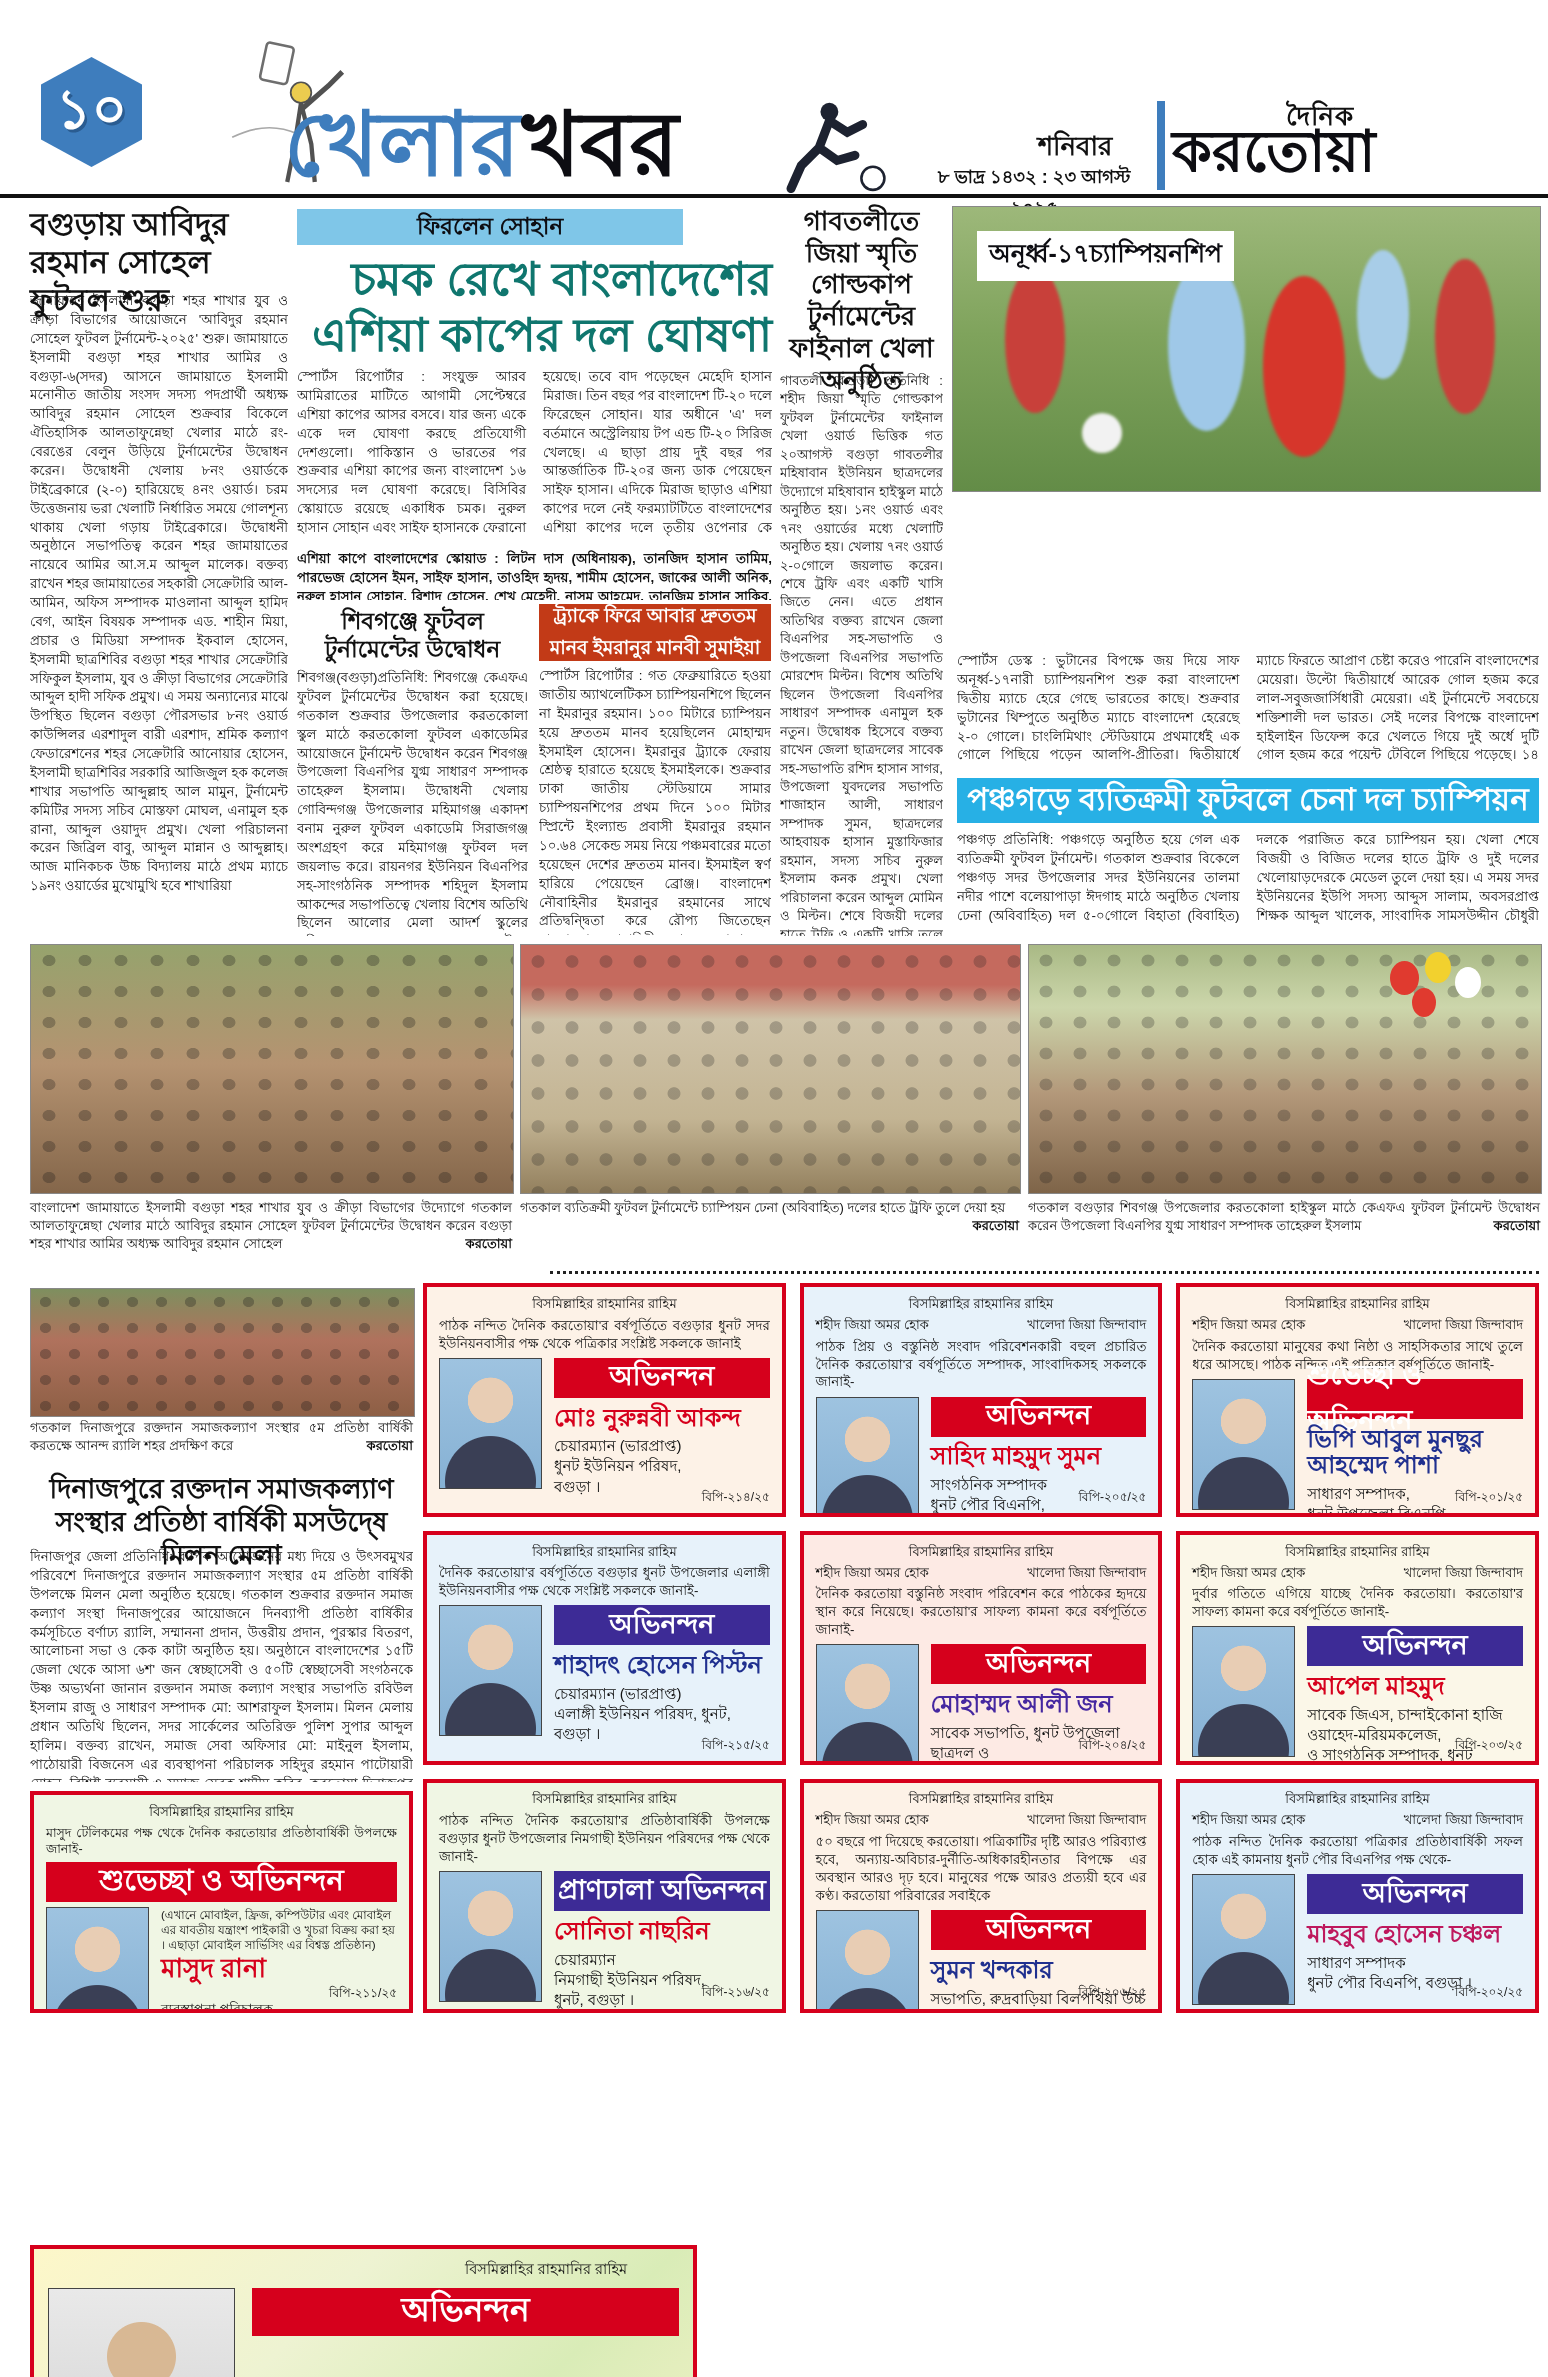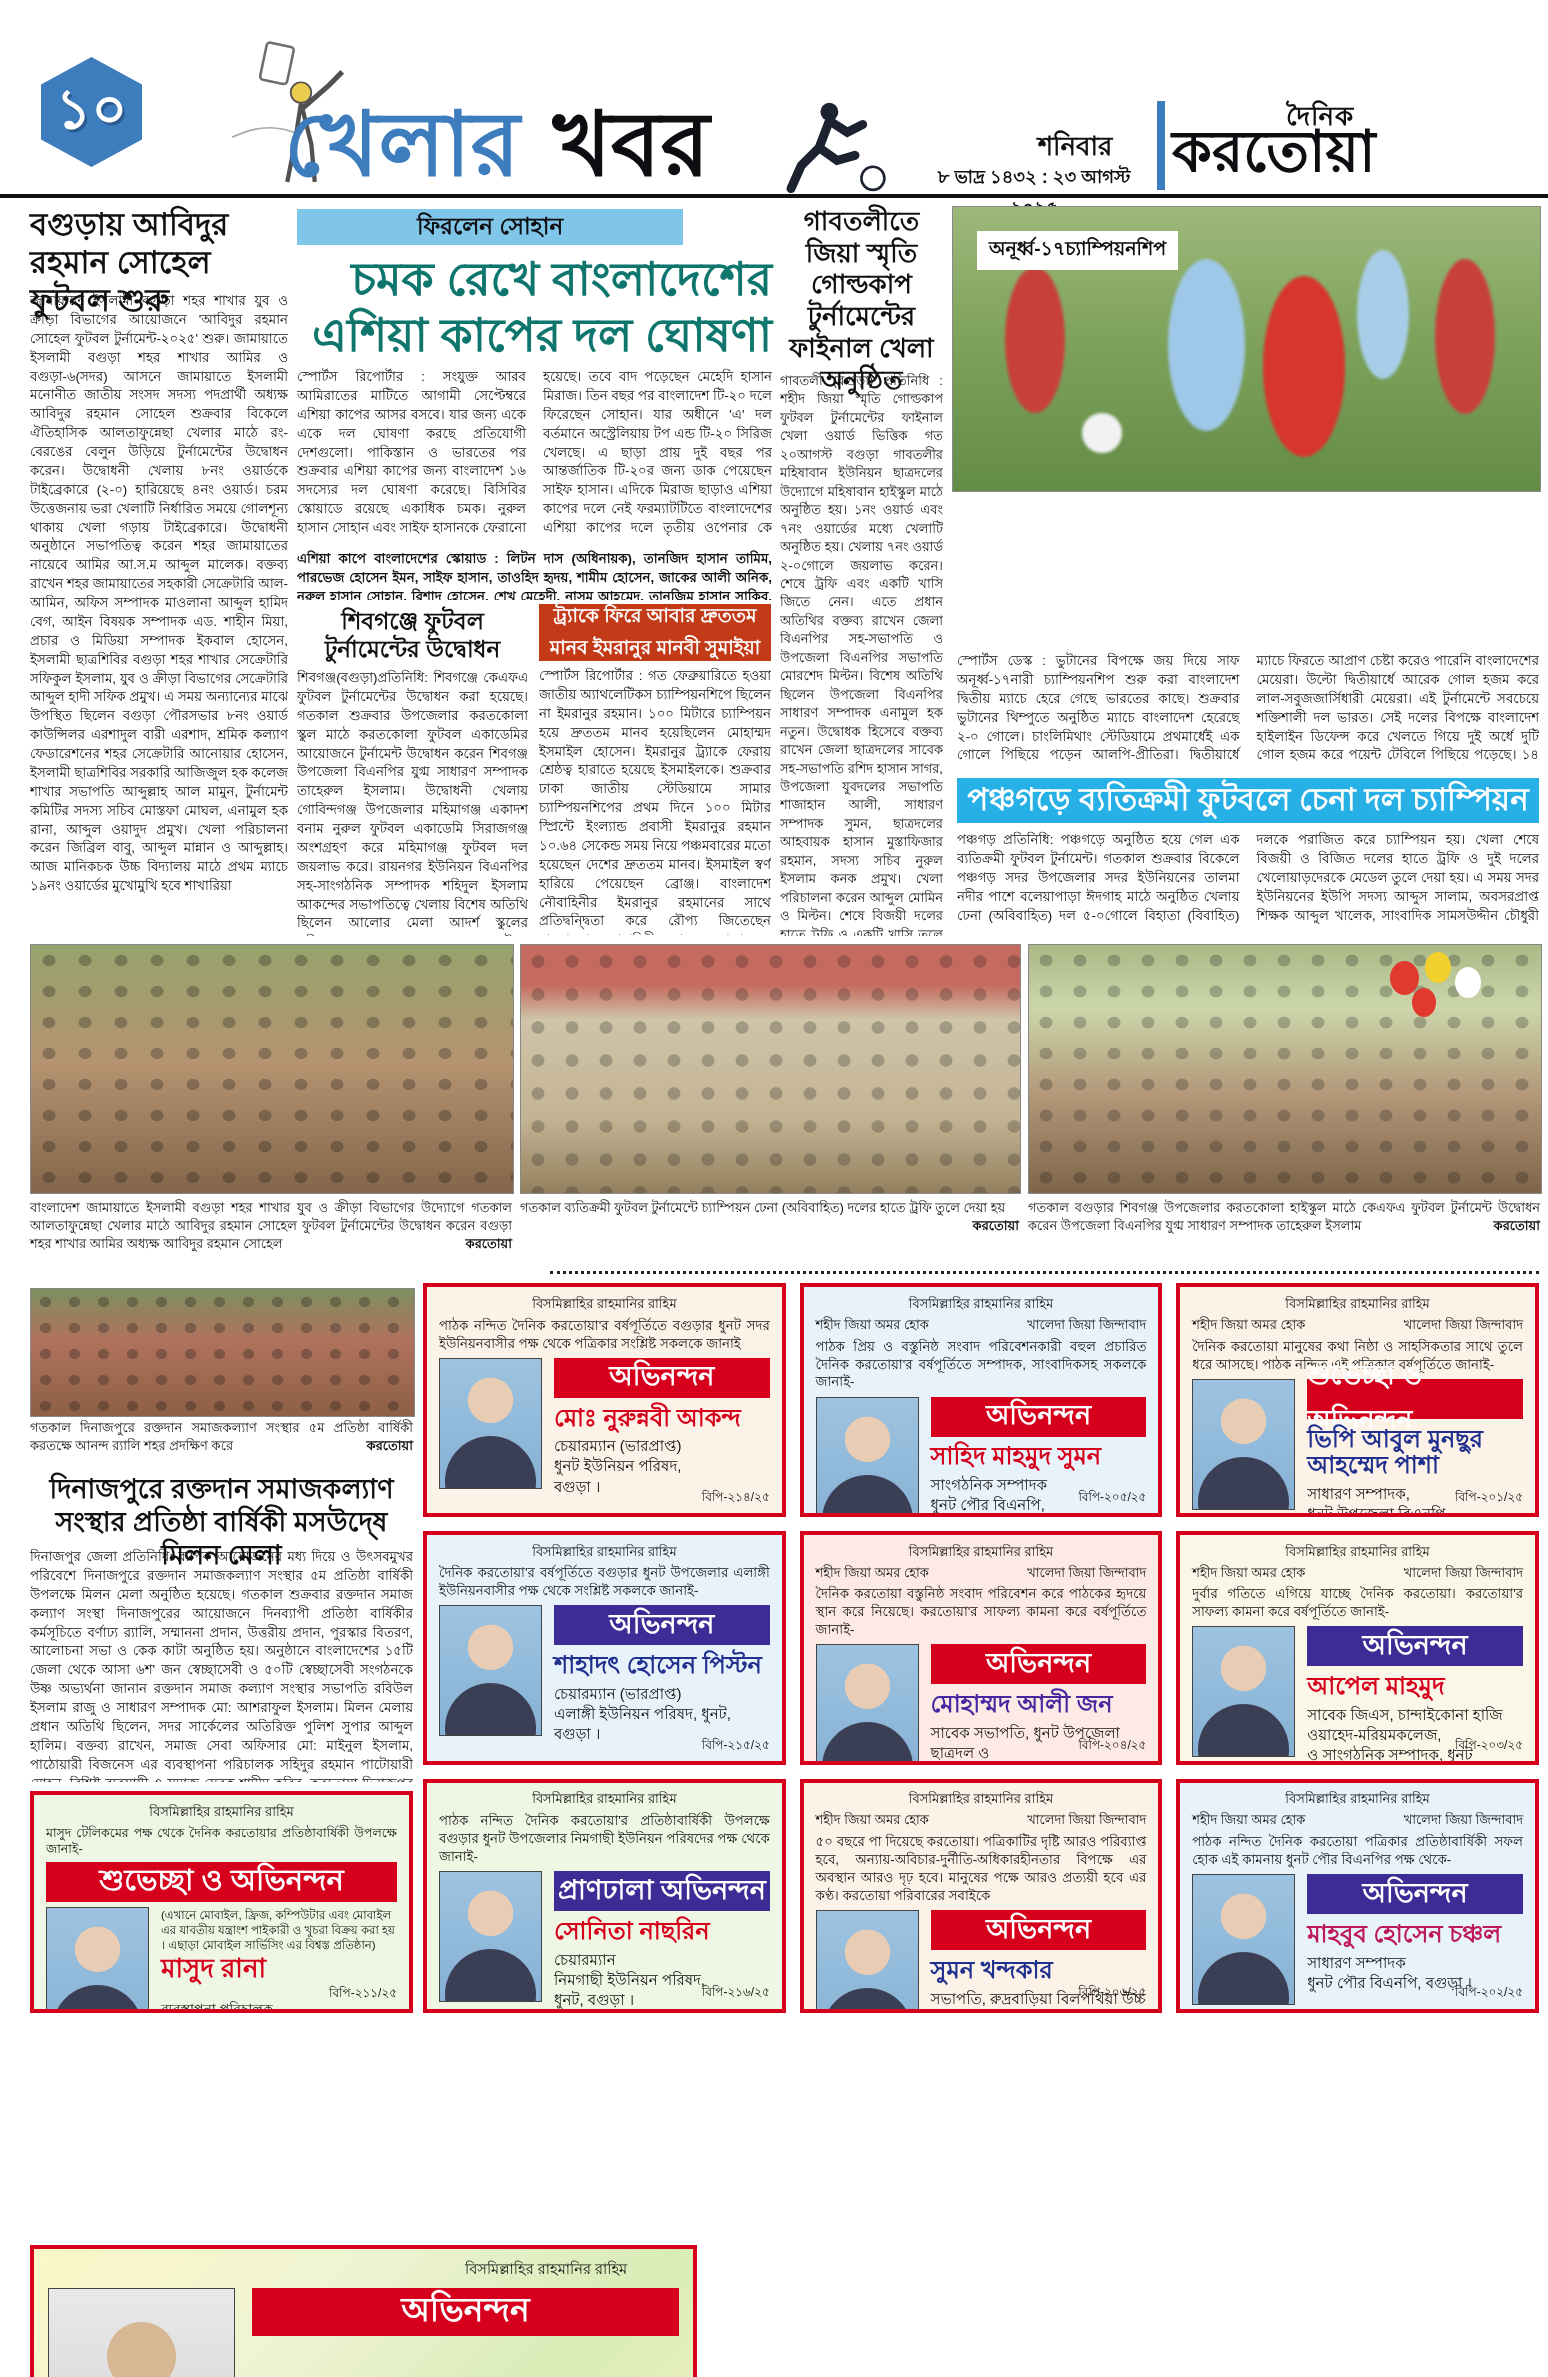--- a/index.html
+++ b/index.html
@@ -7,21 +7,21 @@
         font-family:"Liberation Sans","DejaVu Sans",sans-serif;color:#111;}
   .abs{position:absolute;}
   .just{text-align:justify;}
   .c{text-align:center;}
   
   #hdr-rule{left:0;top:194px;width:1548px;height:4.3px;background:#111;}
   #page-badge{left:41px;top:57px;width:101px;height:110px;background:#3e7dbd;
       clip-path:polygon(50% 0,100% 25%,100% 75%,50% 100%,0 75%,0 25%);
       color:#fff;font-size:55px;font-weight:bold;display:flex;align-items:center;justify-content:center;
       text-shadow:2.6px 2.6px 0 #2a5c91;}
-  #masthead{left:284px;top:69px;width:654px;height:120px;display:flex;align-items:flex-end;gap:33px;}
+  #masthead{left:284px;top:69px;width:654px;height:120px;display:flex;align-items:flex-end;gap:2px;}
   .mast-blue{color:#3e7dbd;font-size:89px;font-weight:bold;line-height:1;}
   .mast-black{color:#0d0d12;font-size:89px;font-weight:bold;line-height:1;}
   #cricket-doodle{left:215px;top:34px;width:172px;height:155px;opacity:.85;}
   #foot-sil{left:770px;top:99px;width:129px;height:96px;}
   #weekday{left:1002px;top:126px;width:146px;font-size:26px;font-weight:bold;text-align:center;}
   #dateline{left:920px;top:163px;width:228px;font-size:18px;font-weight:bold;text-align:center;}
   #logo-bar{left:1157px;top:101px;width:7.7px;height:89px;background:#3e7dbd;}
   #logo-top{left:1178px;top:96px;width:284px;font-size:26px;font-weight:bold;text-align:center;letter-spacing:0.9px;}
   #logo-main{left:1172px;top:120px;width:310px;font-size:57px;font-weight:bold;line-height:1.1;color:#0d0d12;}
   
@@ -48,21 +48,21 @@
      background-size:34px 33px,100% 100%;}
   .ph-balloons{background:linear-gradient(180deg,#aebd8a 0%,#c9d3a8 25%,#b3987a 60%,#7e6448 100%);
      background-image:radial-gradient(rgba(25,25,25,.25) 6px,transparent 6.9px),
        linear-gradient(180deg,#a9b985 0%,#ccd6ab 25%,#b3987a 60%,#7e6448 100%);
      background-size:34px 31px,100% 100%;}
   .ph-rally{background:linear-gradient(180deg,#7e8f5f 0%,#b0725d 40%,#8d5f45 100%);
      background-image:radial-gradient(rgba(25,25,25,.3) 5.2px,transparent 6px),
        linear-gradient(180deg,#7e8f5f 0%,#b0725d 40%,#8d5f45 100%);
      background-size:29px 26px,100% 100%;}
   .photo-tag{position:absolute;left:24px;top:24px;background:#ffffff;color:#0d0d12;font-weight:bold;
-     font-size:19px;padding:3.4px 12px;}
+     font-size:25px;padding:3.4px 12px;}
   .caption{font-size:13px;line-height:1.4;}
   .credit{float:right;font-weight:bold;}
   .dotline{border-top:3.4px dotted #222;}
   
   .adbox{border:4.3px solid #d6001c;box-sizing:border-box;padding:6.9px 12px;overflow:hidden;position:relative;}
   .bg-cream{background:#fdf2e7;} .bg-blue{background:#e7f2fa;} .bg-pink{background:#fdeae4;}
   .bg-green{background:#f0f6e4;} .bg-ivory{background:#fbf7e8;}
   .bismillah{font-size:13px;text-align:center;}
   .slogans{display:flex;justify-content:space-between;font-size:13px;}
   .ad-intro{font-size:13.3px;line-height:1.35;text-align:justify;margin-top:1.7px;}

